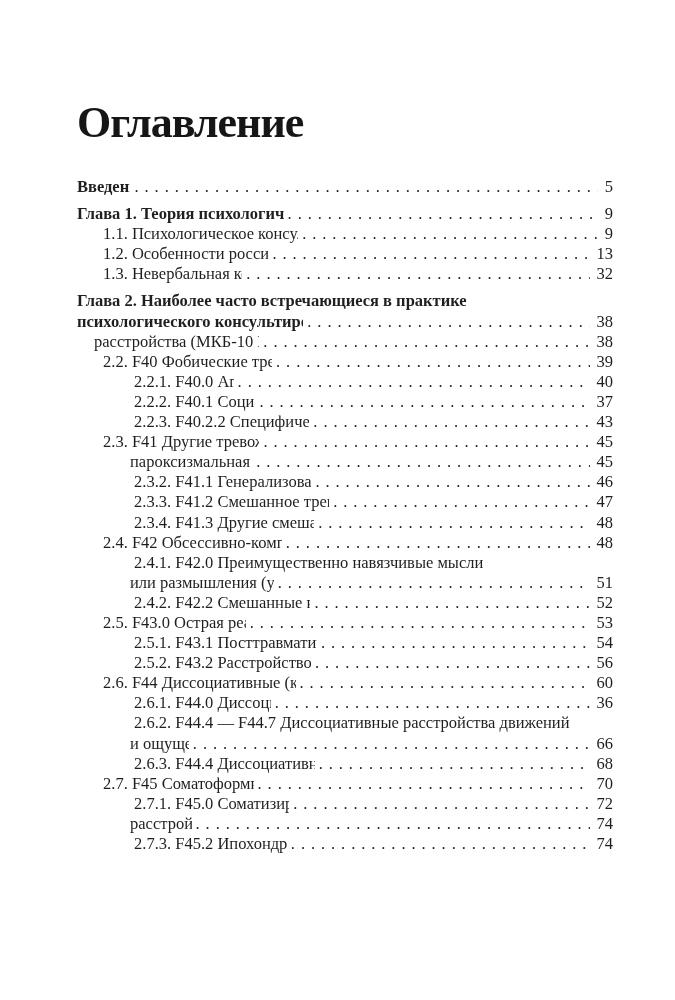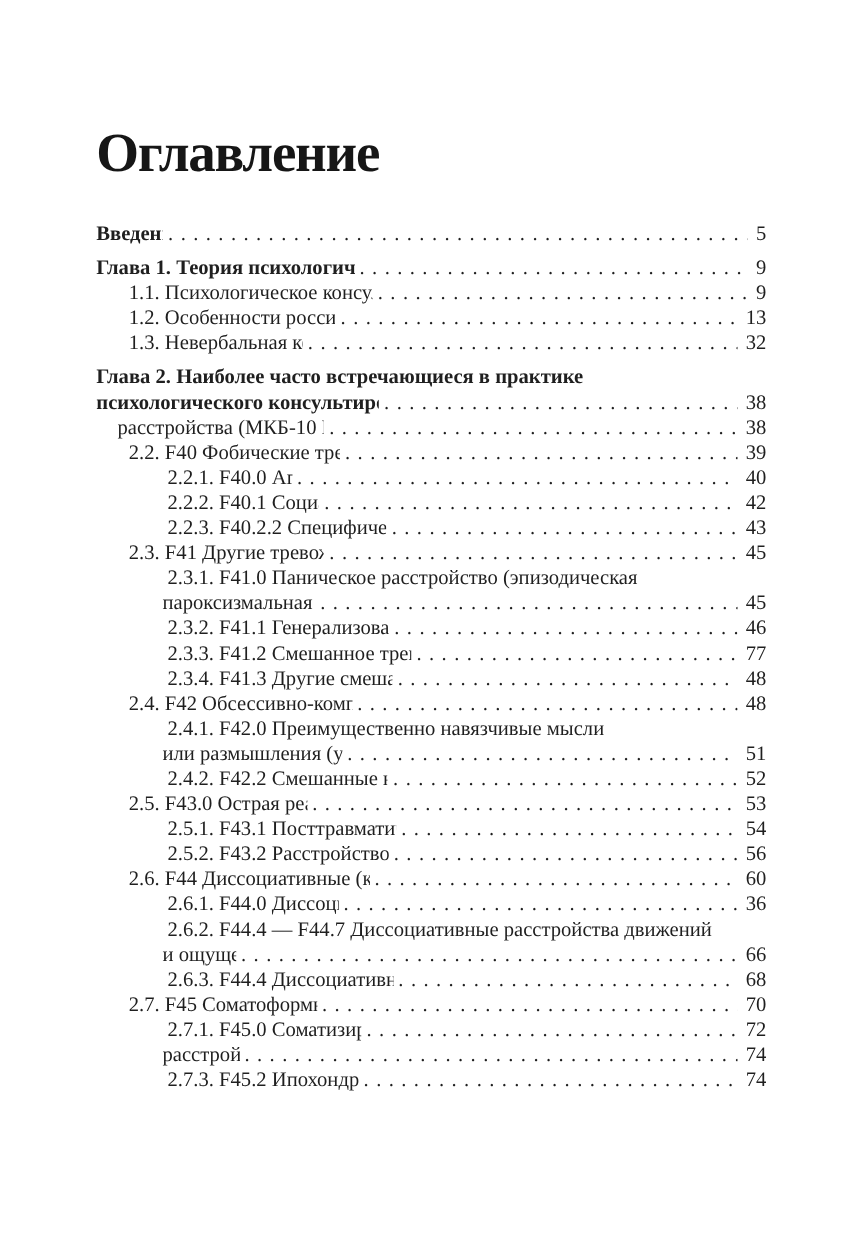--- a/index.html
+++ b/index.html
@@ -117,49 +117,46 @@
           <span class="page-num">39</span>
         </div>
         <div class="toc-row lvl2">
           <span class="txt">2.2.1. F40.0 Агорафобия</span>
           <span class="leader"></span>
           <span class="page-num">40</span>
         </div>
         <div class="toc-row lvl2">
           <span class="txt">2.2.2. F40.1 Социальные фобии</span>
           <span class="leader"></span>
-          <span class="page-num">42</span>
+          <span class="page-num">37</span>
         </div>
         <div class="toc-row lvl2">
           <span class="txt">2.2.3. F40.2.2 Специфические (изолированные) фобии</span>
           <span class="leader"></span>
           <span class="page-num">43</span>
         </div>
         <div class="toc-row lvl1">
           <span class="txt">2.3. F41 Другие тревожные расстройства</span>
           <span class="leader"></span>
           <span class="page-num">45</span>
         </div>
-        <div class="toc-row lvl2">
-          <span class="txt">2.3.1. F41.0 Паническое расстройство (эпизодическая</span>
-        </div>
         <div class="toc-row lvl2 cont">
           <span class="txt">пароксизмальная тревожность)</span>
           <span class="leader"></span>
           <span class="page-num">45</span>
         </div>
         <div class="toc-row lvl2">
           <span class="txt">2.3.2. F41.1 Генерализованное тревожное расстройство</span>
           <span class="leader"></span>
           <span class="page-num">46</span>
         </div>
         <div class="toc-row lvl2">
           <span class="txt">2.3.3. F41.2 Смешанное тревожное и депрессивное расстройство</span>
           <span class="leader"></span>
-          <span class="page-num">77</span>
+          <span class="page-num">47</span>
         </div>
         <div class="toc-row lvl2">
           <span class="txt">2.3.4. F41.3 Другие смешанные тревожные расстройства</span>
           <span class="leader"></span>
           <span class="page-num">48</span>
         </div>
         <div class="toc-row lvl1">
           <span class="txt">2.4. F42 Обсессивно-компульсивное расстройство</span>
           <span class="leader"></span>
           <span class="page-num">48</span>

